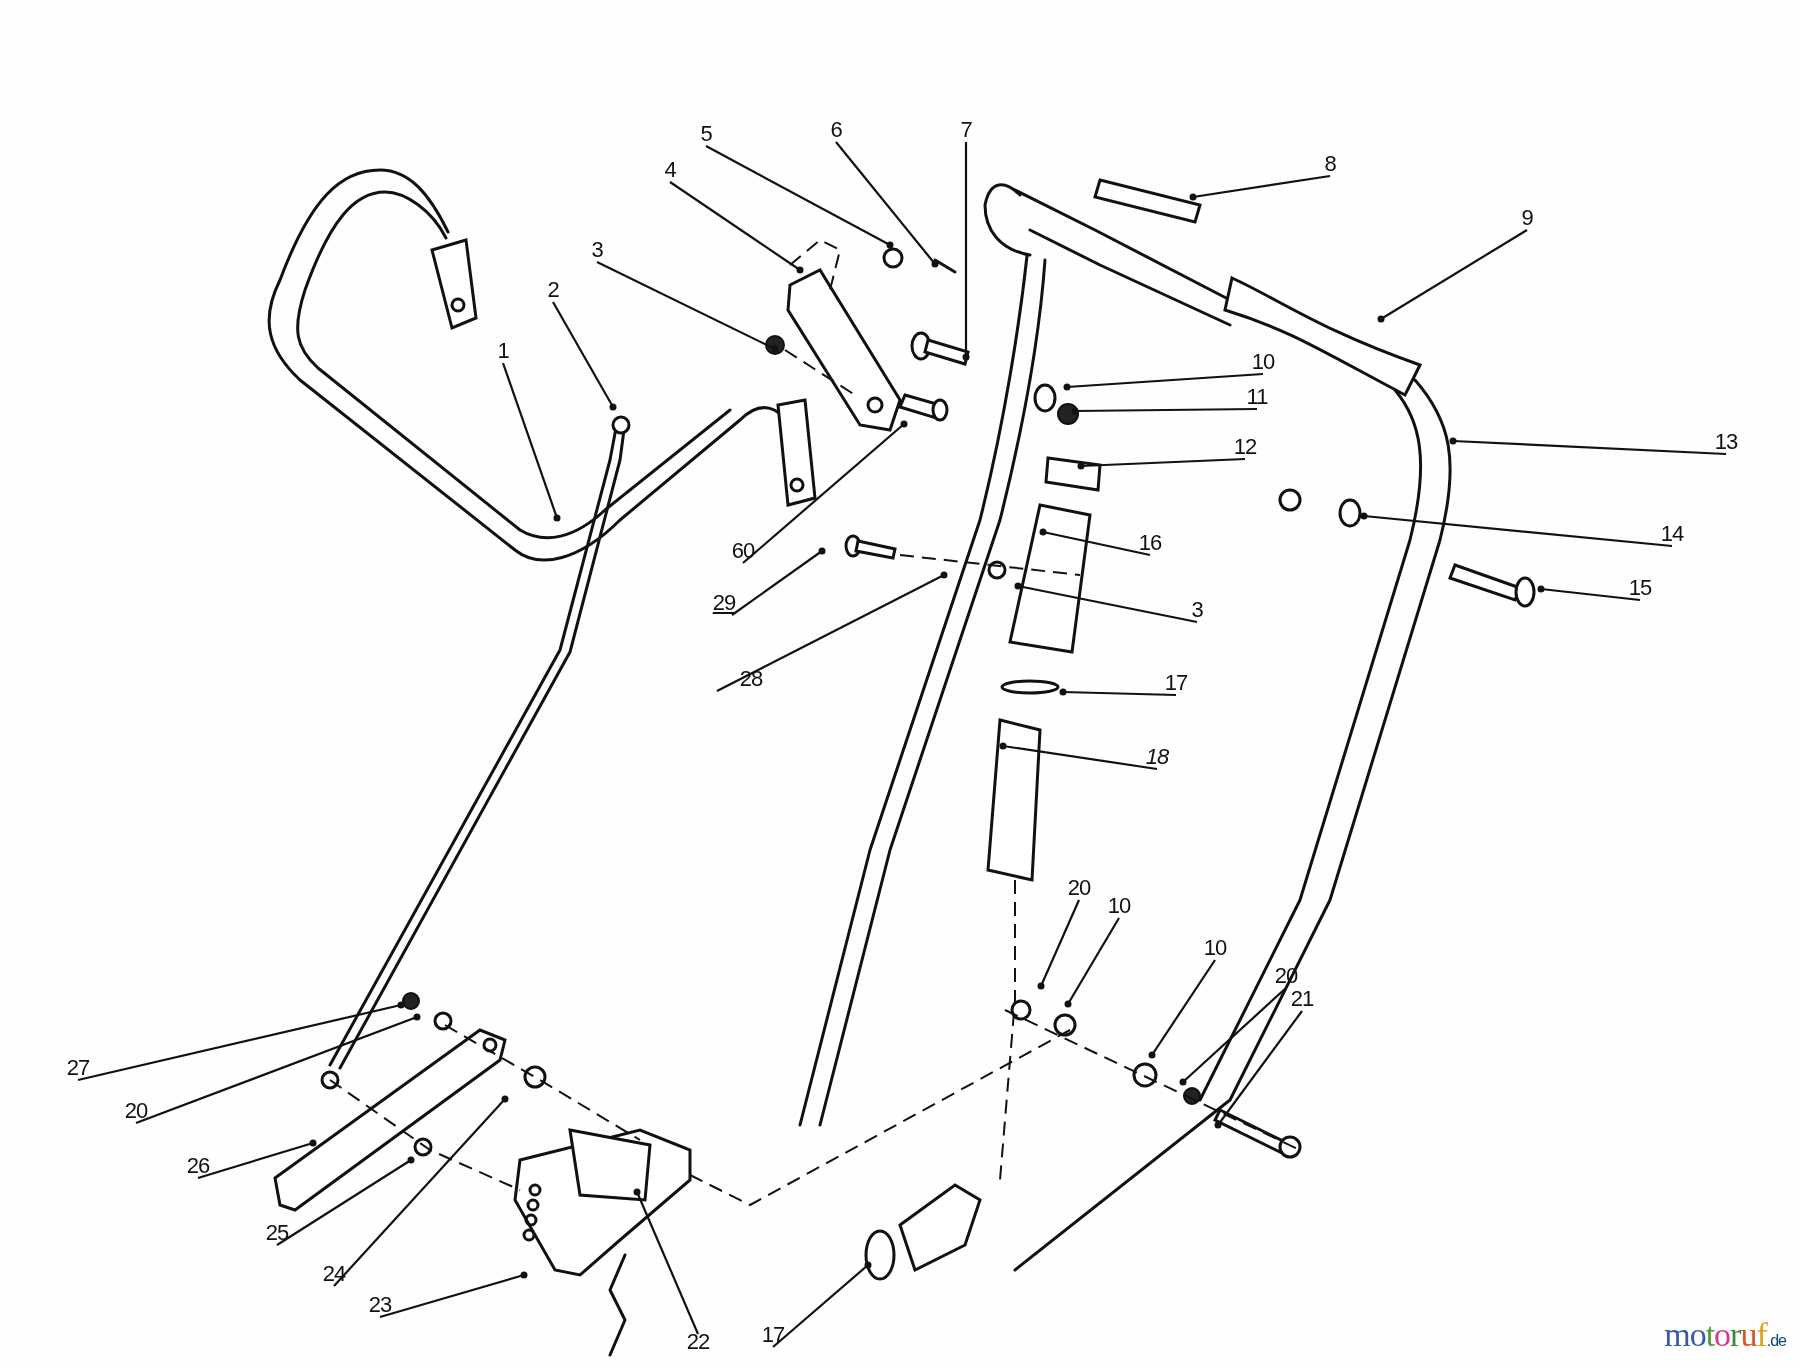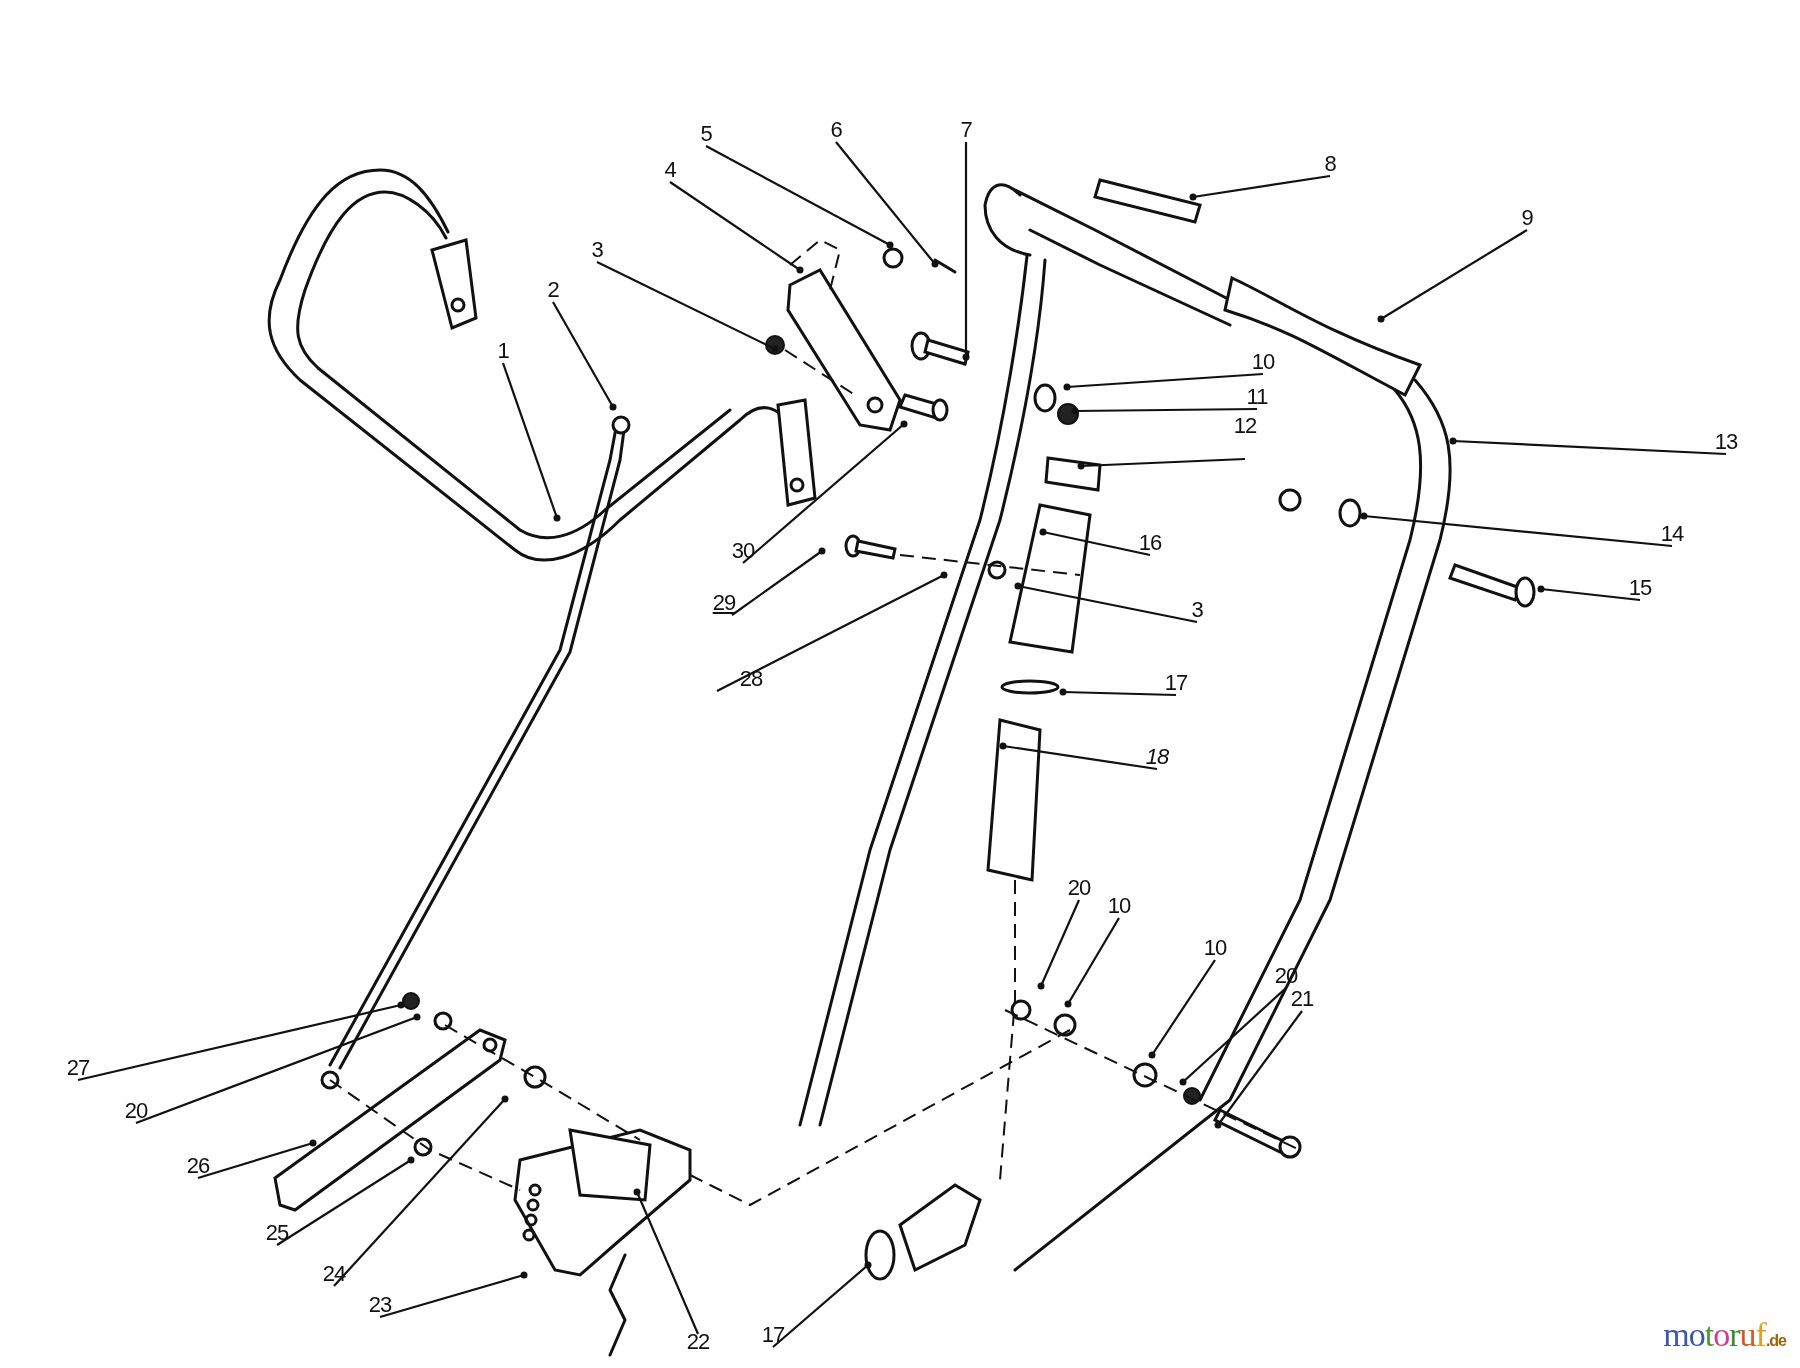--- a/index.html
+++ b/index.html
@@ -29,21 +29,21 @@
     letter-spacing: -1px;
   }
   .watermark {
     position: absolute;
     right: 14px;
     bottom: 14px;
     font-family: "Liberation Serif", serif;
     font-size: 34px;
     letter-spacing: -1px;
   }
-  .watermark .tld { font-family: "Liberation Sans", sans-serif; font-size: 16px; color: #a16207; font-weight: bold; }
+  .watermark .tld { font-family: "Liberation Sans", sans-serif; font-size: 16px; color: #0c4a6e; }
 </style>
 </head>
 <body>
 
 <div id="canvas">
   <svg id="diagram" width="1800" height="1368" viewBox="0 0 1800 1368">
 
     <g>
       <path class="part" d="M448 232 C 430 195, 410 170, 380 170 C 340 170, 310 200, 280 280 C 260 320, 268 350, 300 380 L 515 550 C 540 570, 580 560, 620 520 L 740 420 C 760 400, 780 405, 790 430"></path>
       <path class="part" d="M446 238 C 432 210, 405 192, 385 192 C 355 192, 330 220, 305 290 C 292 330, 296 348, 318 368 L 520 530 C 545 545, 575 538, 605 510 L 730 410"></path>
@@ -232,31 +232,31 @@
       <div class="callout-label" style="left: 553px; top: 290px;">2</div>
       <div class="callout-label" style="left: 597px; top: 250px;">3</div>
       <div class="callout-label" style="left: 670px; top: 170px;">4</div>
       <div class="callout-label" style="left: 706px; top: 134px;">5</div>
       <div class="callout-label" style="left: 836px; top: 130px;">6</div>
       <div class="callout-label" style="left: 966px; top: 130px;">7</div>
       <div class="callout-label" style="left: 1330px; top: 164px;">8</div>
       <div class="callout-label" style="left: 1527px; top: 218px;">9</div>
       <div class="callout-label" style="left: 1263px; top: 362px;">10</div>
       <div class="callout-label" style="left: 1257px; top: 397px;">11</div>
-      <div class="callout-label" style="left: 1245px; top: 426px; text-align: center;">12</div>
+      <div class="callout-label" style="left: 1245px; top: 447px; text-align: center;">12</div>
       <div class="callout-label" style="left: 1726px; top: 442px;">13</div>
       <div class="callout-label" style="left: 1672px; top: 534px;">14</div>
       <div class="callout-label" style="left: 1640px; top: 588px;">15</div>
       <div class="callout-label" style="left: 1150px; top: 543px;">16</div>
       <div class="callout-label" style="left: 1197px; top: 610px;">3</div>
       <div class="callout-label" style="left: 1176px; top: 683px;">17</div>
       <div class="callout-label" style="left: 1157px; top: 757px; font-style: italic;">18</div>
       <div class="callout-label" style="left: 717px; top: 679px; margin-left: 34px;">28</div>
       <div class="callout-label" style="left: 724px; top: 603px; text-decoration: underline;">29</div>
-      <div class="callout-label" style="left: 743px; top: 551px;">30</div>
+      <div class="callout-label" style="left: 743px; top: 551px;">60</div>
       <div class="callout-label" style="left: 1079px; top: 888px;">20</div>
       <div class="callout-label" style="left: 1119px; top: 906px;">10</div>
       <div class="callout-label" style="left: 1215px; top: 948px;">10</div>
       <div class="callout-label" style="left: 1286px; top: 976px;">20</div>
       <div class="callout-label" style="left: 1302px; top: 999px;">21</div>
       <div class="callout-label" style="left: 78px; top: 1068px;">27</div>
       <div class="callout-label" style="left: 136px; top: 1111px;">20</div>
       <div class="callout-label" style="left: 198px; top: 1166px;">26</div>
       <div class="callout-label" style="left: 277px; top: 1233px;">25</div>
       <div class="callout-label" style="left: 334px; top: 1274px;">24</div>

